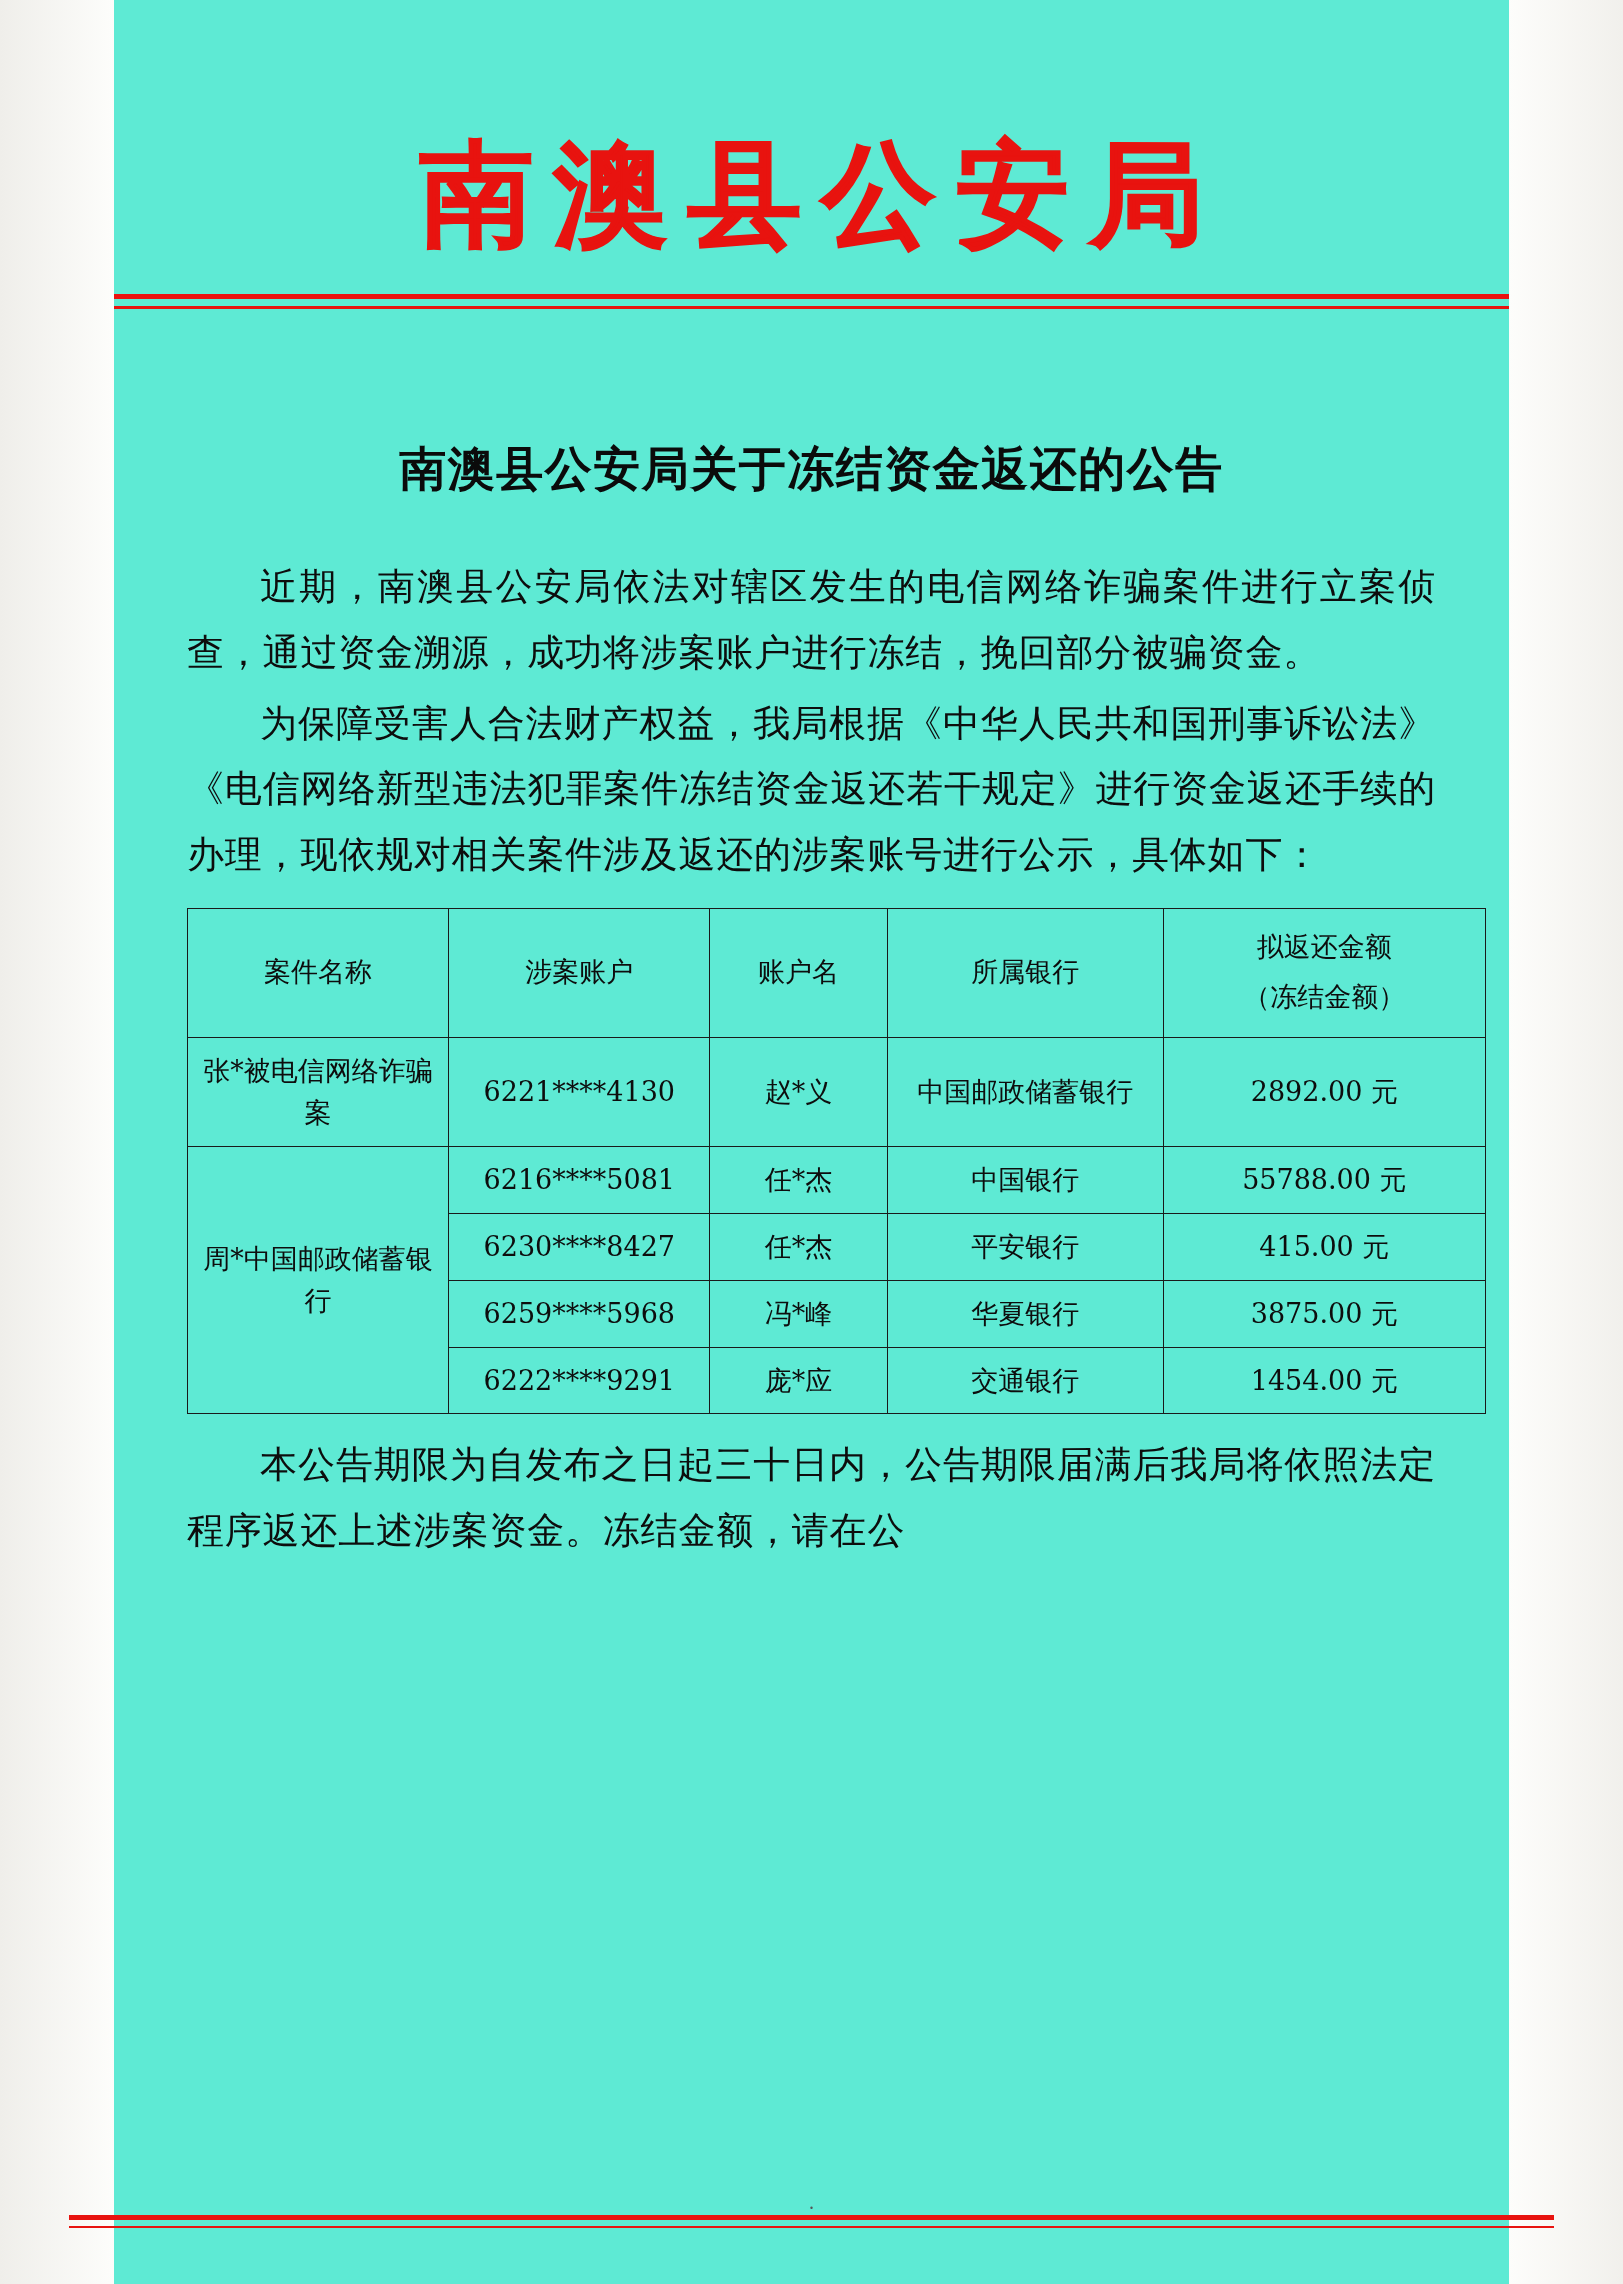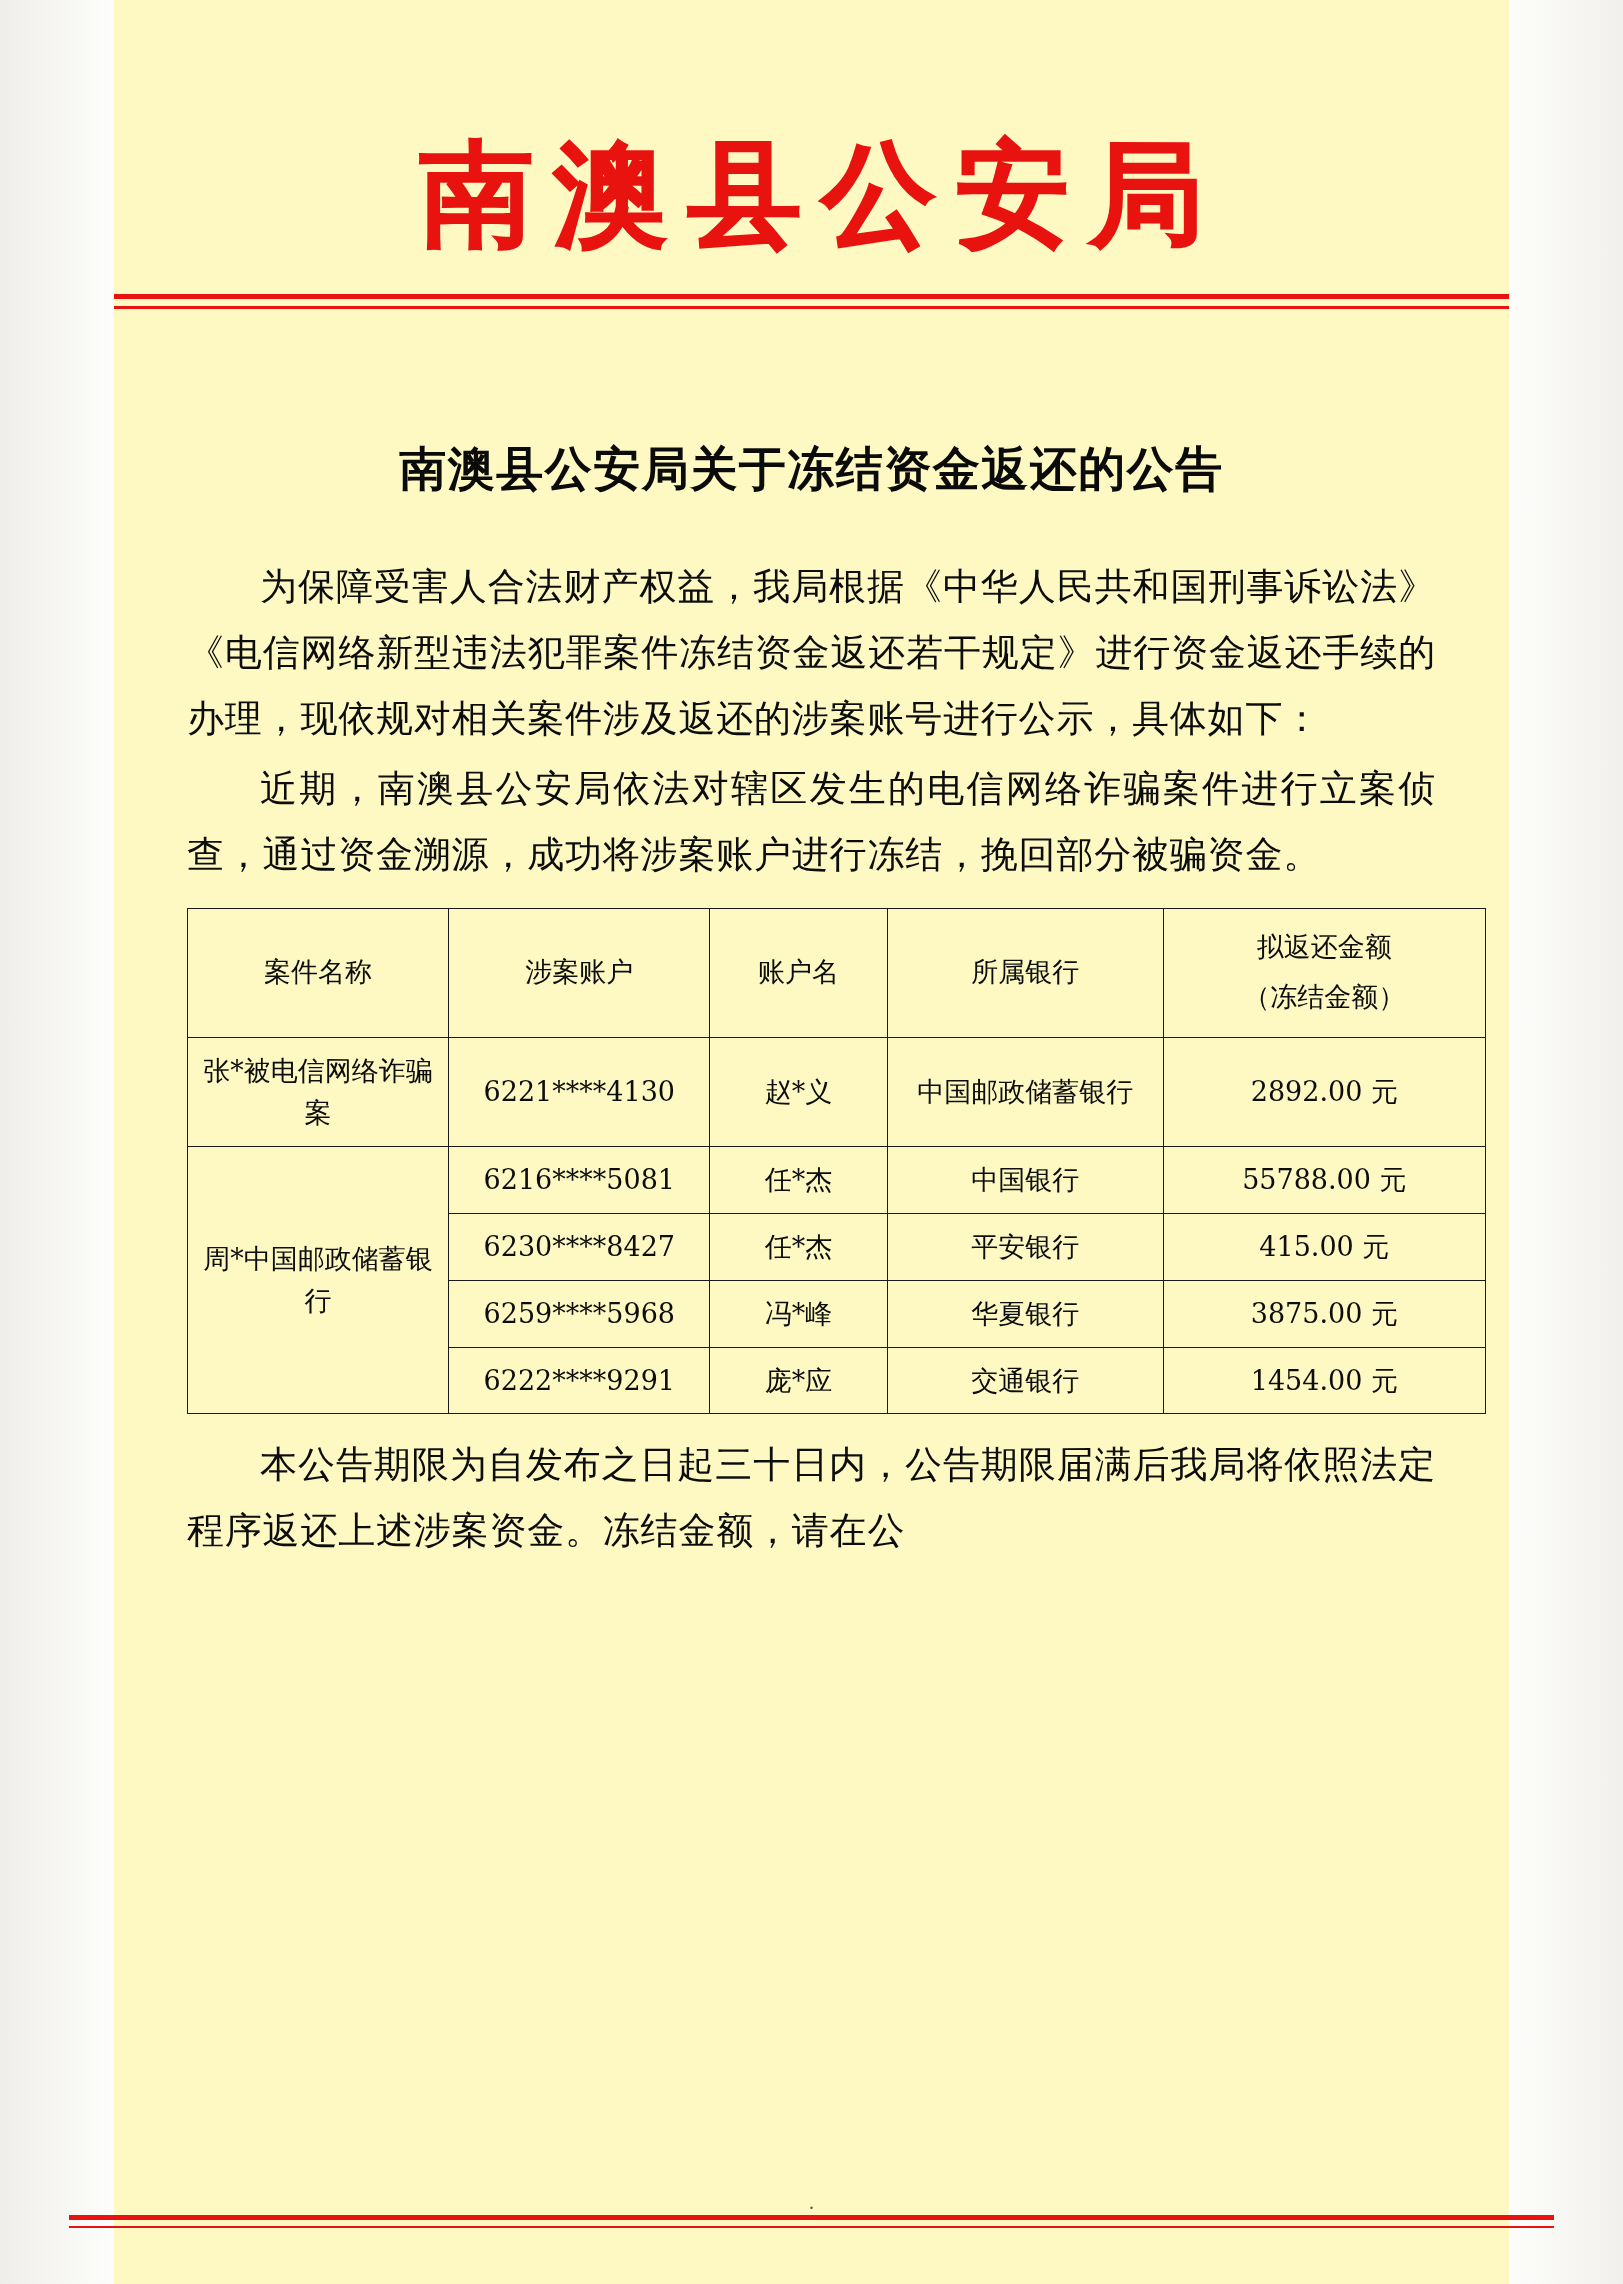--- a/index.html
+++ b/index.html
@@ -12,21 +12,21 @@
     height: 2284px;
     font-family: "Liberation Serif", "DejaVu Serif", serif;
     color: #111;
     position: relative;
     overflow: hidden;
   }
 
   .page {
     position: absolute;
     inset: 0;
-    background: #fef9c3;
+    background: #5eead4;
     padding: 0;
   }
 
   
   .paper-edge-left {
     position: absolute;
     left: 0; top: 0; bottom: 0;
     width: 114px;
     background: linear-gradient(to right, #efeeea 0%, #fdfdfb 100%);
     pointer-events: none;
@@ -167,23 +167,23 @@
       <div class="rule-thick"></div>
       <div class="rule-gap"></div>
       <div class="rule-thin"></div>
     </div>
   </div>
 
   <div class="doc-title">南澳县公安局关于冻结资金返还的公告</div>
 
   <div class="body-area">
 
+    <p class="para">近期，南澳县公安局依法对辖区发生的电信网络诈骗案件进行立案侦查，通过资金溯源，成功将涉案账户进行冻结，挽回部分被骗资金。</p>
+
     <p class="para">为保障受害人合法财产权益，我局根据《中华人民共和国刑事诉讼法》《电信网络新型违法犯罪案件冻结资金返还若干规定》进行资金返还手续的办理，现依规对相关案件涉及返还的涉案账号进行公示，具体如下：</p>
-
-    <p class="para">近期，南澳县公安局依法对辖区发生的电信网络诈骗案件进行立案侦查，通过资金溯源，成功将涉案账户进行冻结，挽回部分被骗资金。</p>
 
     <table class="fund-table">
       <thead>
         <tr>
           <td class="col-case">案件名称</td>
           <td class="col-acct">涉案账户</td>
           <td class="col-name">账户名</td>
           <td class="col-bank">所属银行</td>
           <td class="col-amount">
             <span>拟返还金额</span>

